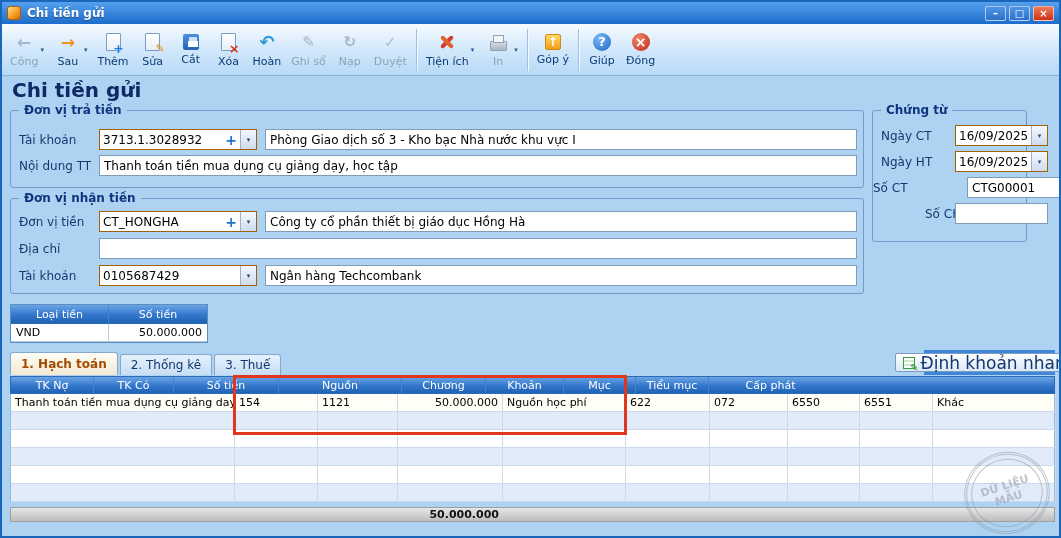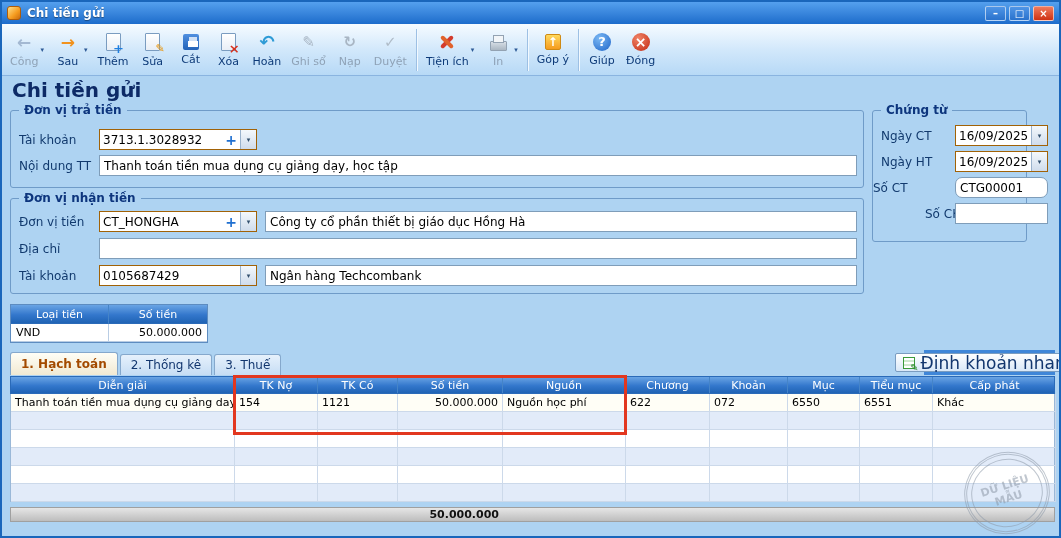--- a/index.html
+++ b/index.html
@@ -245,38 +245,39 @@
   <div class="page-title">Chi tiền gửi</div>
 
   <div class="gbox" style="left:8px;top:108px;width:854px;height:78px;">
     <div class="gtitle">Đơn vị trả tiền</div>
     <div class="flabel" style="left:8px;top:22px;">Tài khoản</div>
     <div class="combo" style="left:88px;top:18px;width:158px;">
       <input value="3713.1.3028932" style="">
       <span class="plus">+</span>
       <span class="drop">▾</span>
     </div>
+    <input class="tinput" style="left: 254px; top: 18px; width: 592px;" value="Phòng Giao dịch số 3 - Kho bạc Nhà nước khu vực I">
     <div class="flabel" style="left:8px;top:48px;">Nội dung TT</div>
     <input class="tinput" style="left: 88px; top: 44px; width: 758px;" value="Thanh toán tiền mua dụng cụ giảng dạy, học tập">
   </div>
 
   <div class="gbox" style="left:870px;top:108px;width:155px;height:132px;">
     <div class="gtitle">Chứng từ</div>
     <div class="flabel" style="left:8px;top:18px;">Ngày CT</div>
     <div class="combo" style="left:82px;top:14px;width:93px;">
       <input value="16/09/2025" style="">
       <span class="drop">▾</span>
     </div>
     <div class="flabel" style="left:8px;top:44px;">Ngày HT</div>
     <div class="combo" style="left:82px;top:40px;width:93px;">
       <input value="16/09/2025" style="">
       <span class="drop">▾</span>
     </div>
     <div class="flabel" style="left:0;top:70px;">Số CT</div>
-    <input class="tinput" style="left: 82px; top: 66px; width: 93px; border-radius: 7px;" value="CTG00001">
+    <input class="tinput" style="left: 94px; top: 66px; width: 93px;" value="CTG00001">
     <div class="flabel" style="left:8px;top:96px;margin-left:44px;">Số CKC</div>
     <input class="tinput" style="left: 82px; top: 92px; width: 93px;" value="">
   </div>
 
   <div class="gbox" style="left:8px;top:196px;width:854px;height:96px;padding-left:8px;">
     <div class="gtitle">Đơn vị nhận tiền</div>
     <div class="flabel" style="left:8px;top:16px;">Đơn vị tiền</div>
     <div class="combo" style="left:88px;top:12px;width:158px;">
       <input value="CT_HONGHA" style="">
       <span class="plus">+</span>
@@ -311,21 +312,20 @@
   </div>
   <div class="qstrip">
     <div class="qbtn">
       <span class="qicon"></span>
       <span>Định khoản nhanh</span>
     </div>
   </div>
 
   <div class="grid">
     <div class="ghead">
-        <div class="gh" style="width: 224px;">Diễn giải</div>
         <div class="gh" style="width: 83px;">TK Nợ</div>
         <div class="gh" style="width: 80px;">TK Có</div>
         <div class="gh" style="width: 105px;">Số tiền</div>
         <div class="gh" style="width: 123px;">Nguồn</div>
         <div class="gh" style="width: 84px;">Chương</div>
         <div class="gh" style="width: 78px;">Khoản</div>
         <div class="gh" style="width: 72px;">Mục</div>
         <div class="gh" style="width: 73px;">Tiểu mục</div>
         <div class="gh" style="width: 123px;">Cấp phát</div>
       </div>

